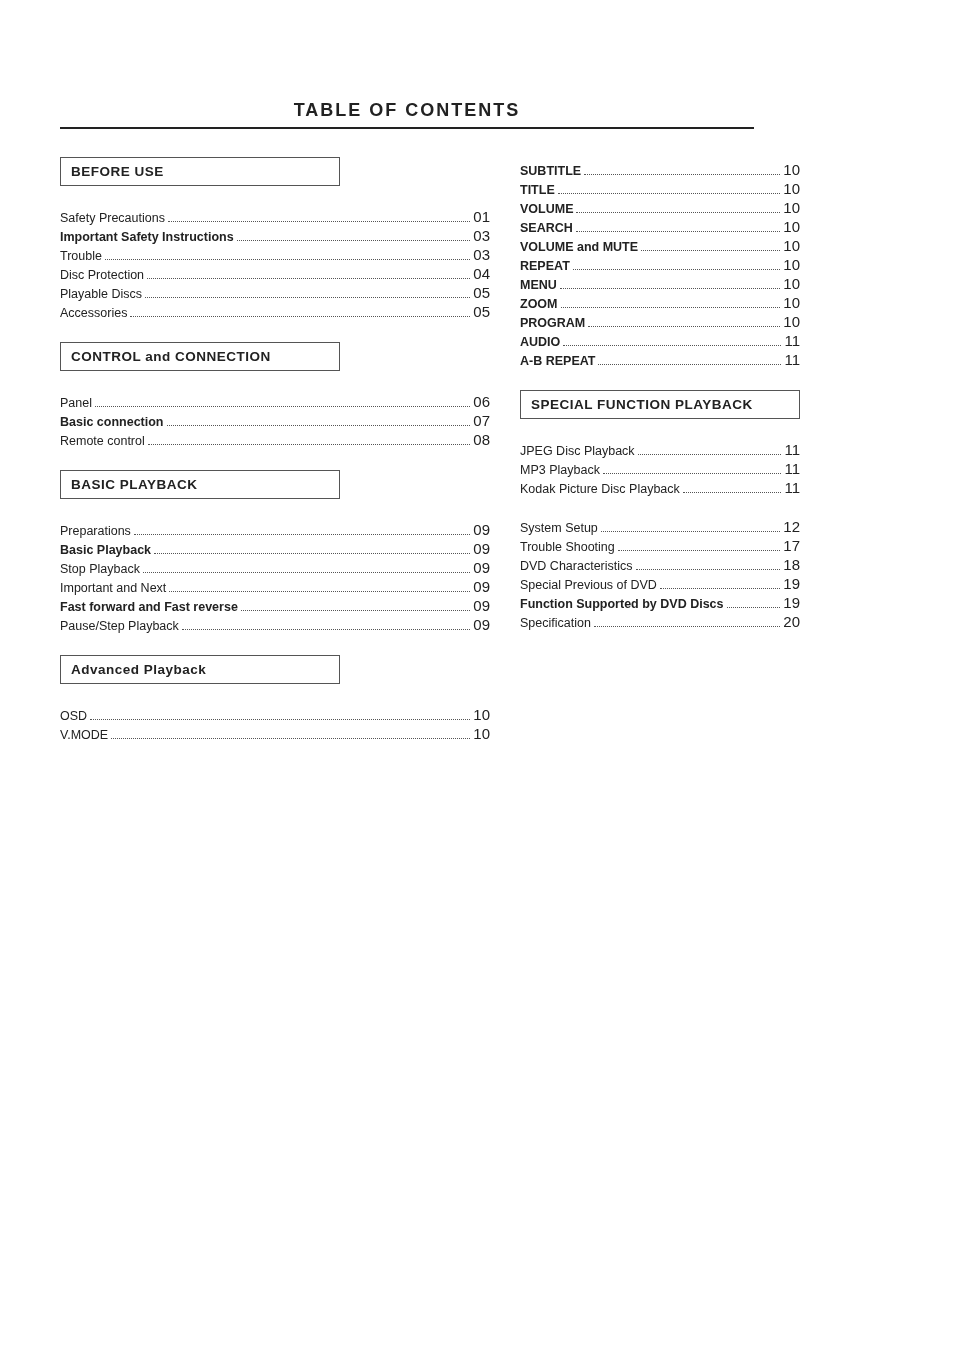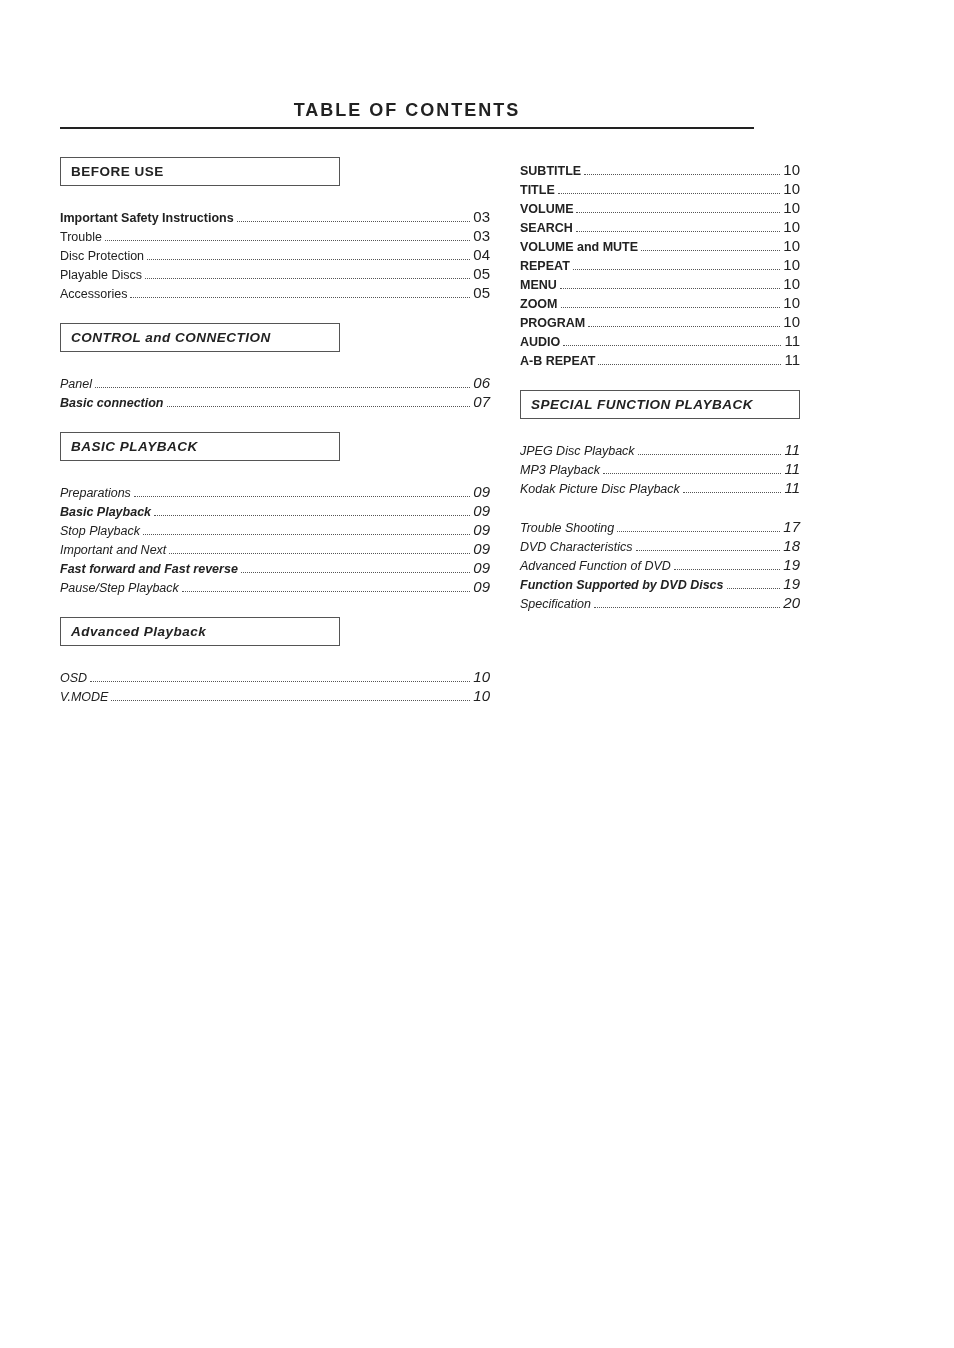--- a/index.html
+++ b/index.html
@@ -78,40 +78,44 @@
     }
     .toc-list li .page-num {
       white-space: nowrap;
       font-size: 15px;
     }
     .bold-entry {
       font-weight: bold !important;
     }
     .section-gap {
       margin-top: 22px;
-      font-style: italic;
     }
   </style>
 </head>
 <body>
 
 <div class="page">
   <h1 class="main-title">TABLE OF CONTENTS</h1>
   <hr class="title-underline">
 
   <div class="two-col">
 
     <div class="col-left">
 
       <div>
         <div class="section-box">
           <span class="section-title">BEFORE USE</span>
         </div>
         <ul class="toc-list">
 
+        <li>
+              <span class="entry-name">Safety Precautions</span>
+              <span class="dots"></span>
+              <span class="page-num">01</span>
+            </li>
             <li>
               <span class="entry-name bold-entry">Important Safety Instructions</span>
               <span class="dots"></span>
               <span class="page-num">03</span>
             </li>
             <li>
               <span class="entry-name">Trouble</span>
               <span class="dots"></span>
               <span class="page-num">03</span>
             </li>
@@ -140,20 +144,25 @@
         <ul class="toc-list">
         <li>
               <span class="entry-name">Panel</span>
               <span class="dots"></span>
               <span class="page-num">06</span>
             </li>
             <li>
               <span class="entry-name bold-entry">Basic connection</span>
               <span class="dots"></span>
               <span class="page-num">07</span>
+            </li>
+            <li>
+              <span class="entry-name">Remote control</span>
+              <span class="dots"></span>
+              <span class="page-num">08</span>
             </li>
           </ul>
       </div>
 
       <div class="section-gap">
         <div class="section-box">
           <span class="section-title">BASIC PLAYBACK</span>
         </div>
         <ul class="toc-list">
         <li>
@@ -287,32 +296,37 @@
             <li>
               <span class="entry-name">Kodak Picture Disc Playback</span>
               <span class="dots"></span>
               <span class="page-num">11</span>
             </li>
           </ul>
       </div>
 
       <div class="section-gap">
         <ul class="toc-list">
+        <li>
+              <span class="entry-name">System Setup</span>
+              <span class="dots"></span>
+              <span class="page-num">12</span>
+            </li>
             <li>
               <span class="entry-name">Trouble Shooting</span>
               <span class="dots"></span>
               <span class="page-num">17</span>
             </li>
             <li>
               <span class="entry-name">DVD Characteristics</span>
               <span class="dots"></span>
               <span class="page-num">18</span>
             </li>
             <li>
-              <span class="entry-name">Advanced Function of DVD</span>
+              <span class="entry-name">Special Previous of DVD</span>
               <span class="dots"></span>
               <span class="page-num">19</span>
             </li>
             <li>
               <span class="entry-name bold-entry">Function Supported by DVD Discs</span>
               <span class="dots"></span>
               <span class="page-num">19</span>
             </li>
             <li>
               <span class="entry-name">Specification</span>

